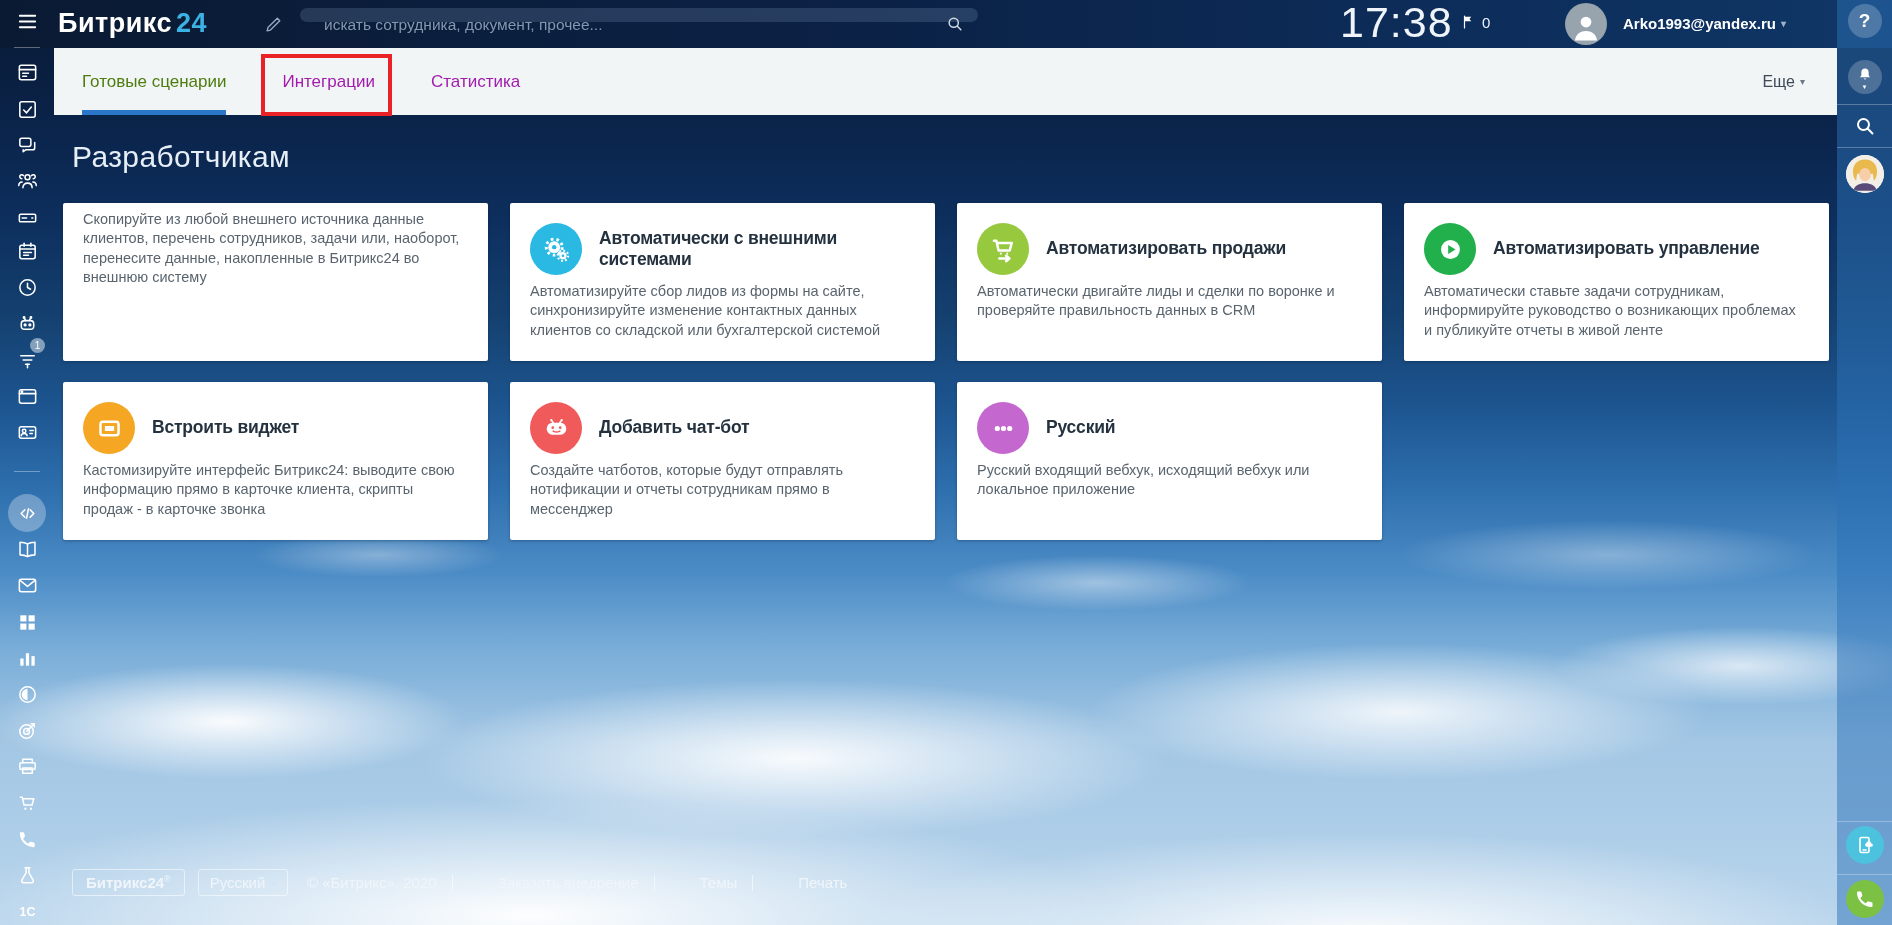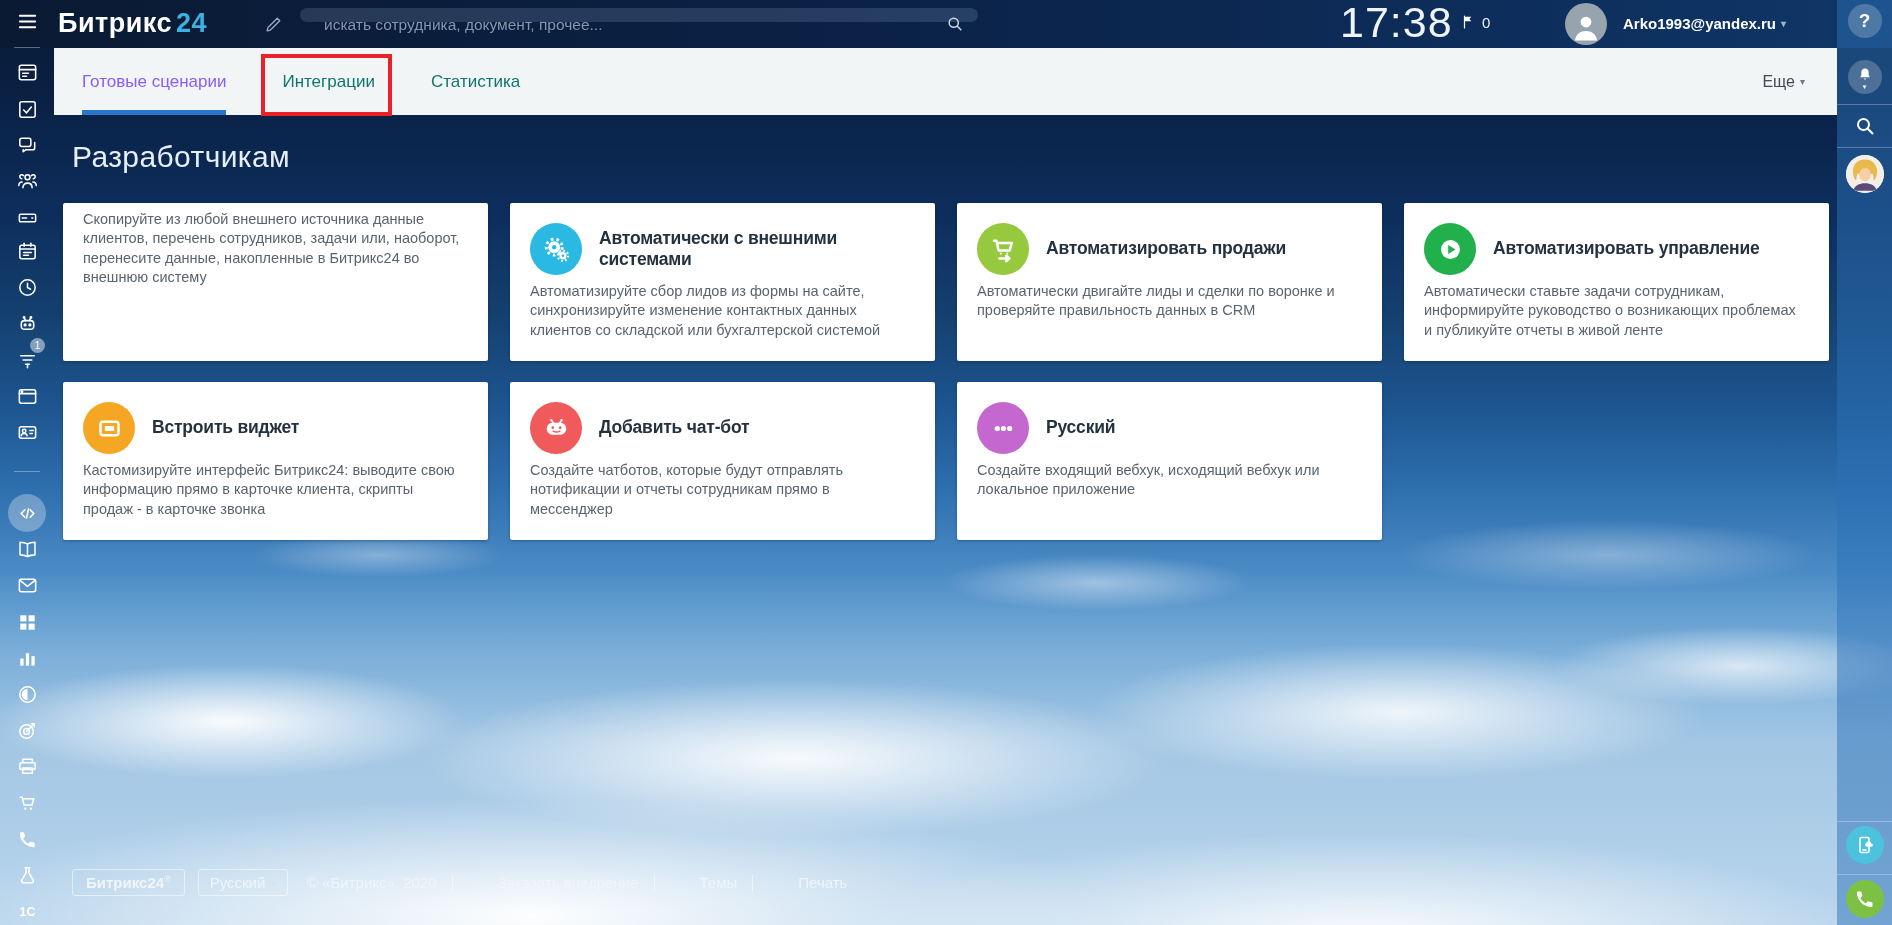--- a/index.html
+++ b/index.html
@@ -39,22 +39,22 @@
   .tb-avatar{position:absolute;left:1565px;top:3px;width:42px;height:42px;border-radius:50%;
     background:#97a3ad;overflow:hidden;display:flex;align-items:center;justify-content:center;}
   .tb-avatar svg{width:34px;height:34px;margin-top:6px;}
   .tb-user{position:absolute;left:1623px;top:15px;font-size:15px;font-weight:bold;color:#fff;}
   .tb-user .caret{color:#9fb4cc;font-size:10px;margin-left:5px;vertical-align:2px;}
 
   
   .tabbar{position:absolute;left:54px;top:48px;width:1783px;height:67px;background:#f2f5f6;z-index:2;}
   .tabs{position:absolute;left:28px;top:0;height:100%;display:flex;align-items:center;}
   .tab{position:relative;height:100%;display:flex;align-items:center;margin-right:56px;
-       font-size:17px;color:#0f766e;cursor:pointer;}
-  .tab.active{color:#8b5cf6;}
+       font-size:17px;color:#a21caf;cursor:pointer;}
+  .tab.active{color:#4d7c0f;}
   .tab.active::after{content:"";position:absolute;left:0;right:0;bottom:0;height:5px;background:#2a77c9;}
   .tab-more{position:absolute;right:32px;top:0;height:100%;display:flex;align-items:center;
        font-size:16px;color:#3f4b57;}
   .tab-more .caret{font-size:10px;color:#6b7886;margin-left:5px;}
   .red-box{position:absolute;left:261px;top:54px;width:131px;height:62px;border:4px solid #ea2127;
        z-index:6;box-sizing:border-box;}
 
   
   .page-title{position:absolute;left:72px;top:140px;z-index:2;font-size:30px;font-weight:300;
        color:#e6eef6;letter-spacing:.4px;}
@@ -241,21 +241,21 @@
     <div class="card-head">
       <div class="card-ic" style="background: rgb(196, 104, 207); color: rgb(196, 104, 207);">
             <svg viewBox="0 0 24 24">
               <circle cx="7.2" cy="12" r="2" fill="#fff"></circle>
               <circle cx="12" cy="12" r="2" fill="#fff"></circle>
               <circle cx="16.8" cy="12" r="2" fill="#fff"></circle>
             </svg>
           </div>
       <div class="card-title">Русский</div>
     </div>
-    <div class="card-text">Создайте входящий вебхук, исходящий вебхук или локальное приложение</div>
+    <div class="card-text">Русский входящий вебхук, исходящий вебхук или локальное приложение</div>
   </div>
 </div>
 
   <div class="footer">
     <div class="f-badge"><span>Битрикс24</span><sup>®</sup></div>
     <div class="f-lang"><span>Русский</span><span class="caret">▾</span></div>
     <div class="f-copy">© «Битрикс», 2020</div>
     <div class="f-sep"></div>
     <div class="f-link">Заказать внедрение</div>
     <div class="f-sep"></div>

